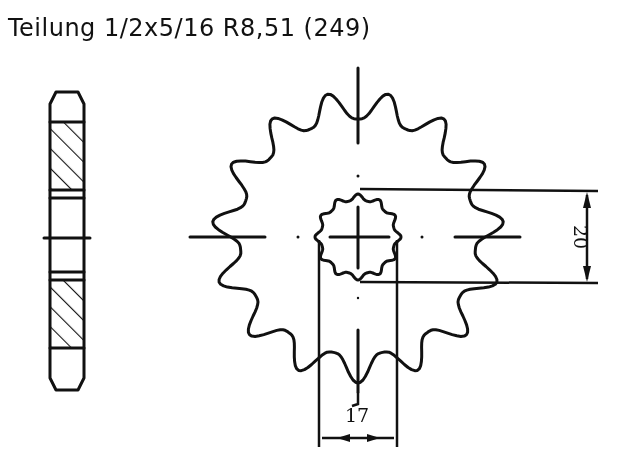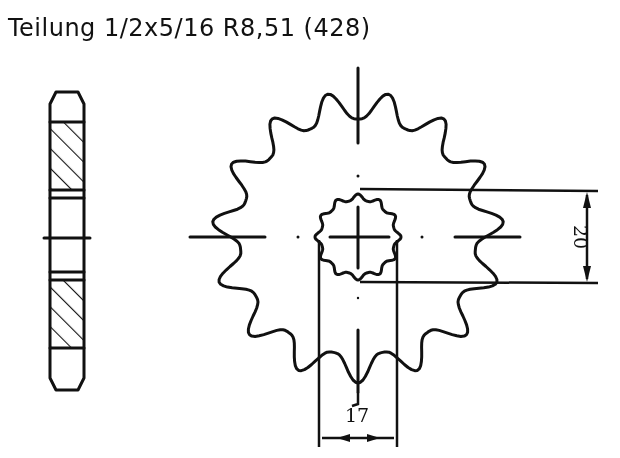--- a/index.html
+++ b/index.html
@@ -10,21 +10,21 @@
       font-size: 24px; color: #111; letter-spacing: 0.5px; white-space: pre;
     }
     svg.drawing { position: absolute; left: 0; top: 0; }
     .stroke { stroke: #111; fill: none; stroke-width: 3; stroke-linejoin: round; stroke-linecap: round; }
     .thin { stroke: #111; fill: none; stroke-width: 2.5; }
     .dim-text { font-family: "DejaVu Serif", serif; font-size: 19px; fill: #111; }
   </style>
 </head>
 <body>
 
-<div class="title">Teilung 1/2x5/16 R8,51 (428)</div>
+<div class="title">Teilung 1/2x5/16 R8,51 (249)</div>
 
 <svg class="drawing" width="620" height="458" viewBox="0 0 620 458">
   <defs>
     <pattern id="hatch" patternUnits="userSpaceOnUse" width="14" height="14" patternTransform="rotate(-45)">
       <line x1="0" y1="0" x2="0" y2="14" stroke="#111" stroke-width="2.2"></line>
     </pattern>
   </defs>
 
   <g>
     <path class="stroke" d="M56,92 L78,92 L84,104 L84,378 L78,390 L56,390 L50,378 L50,104 Z"></path>

